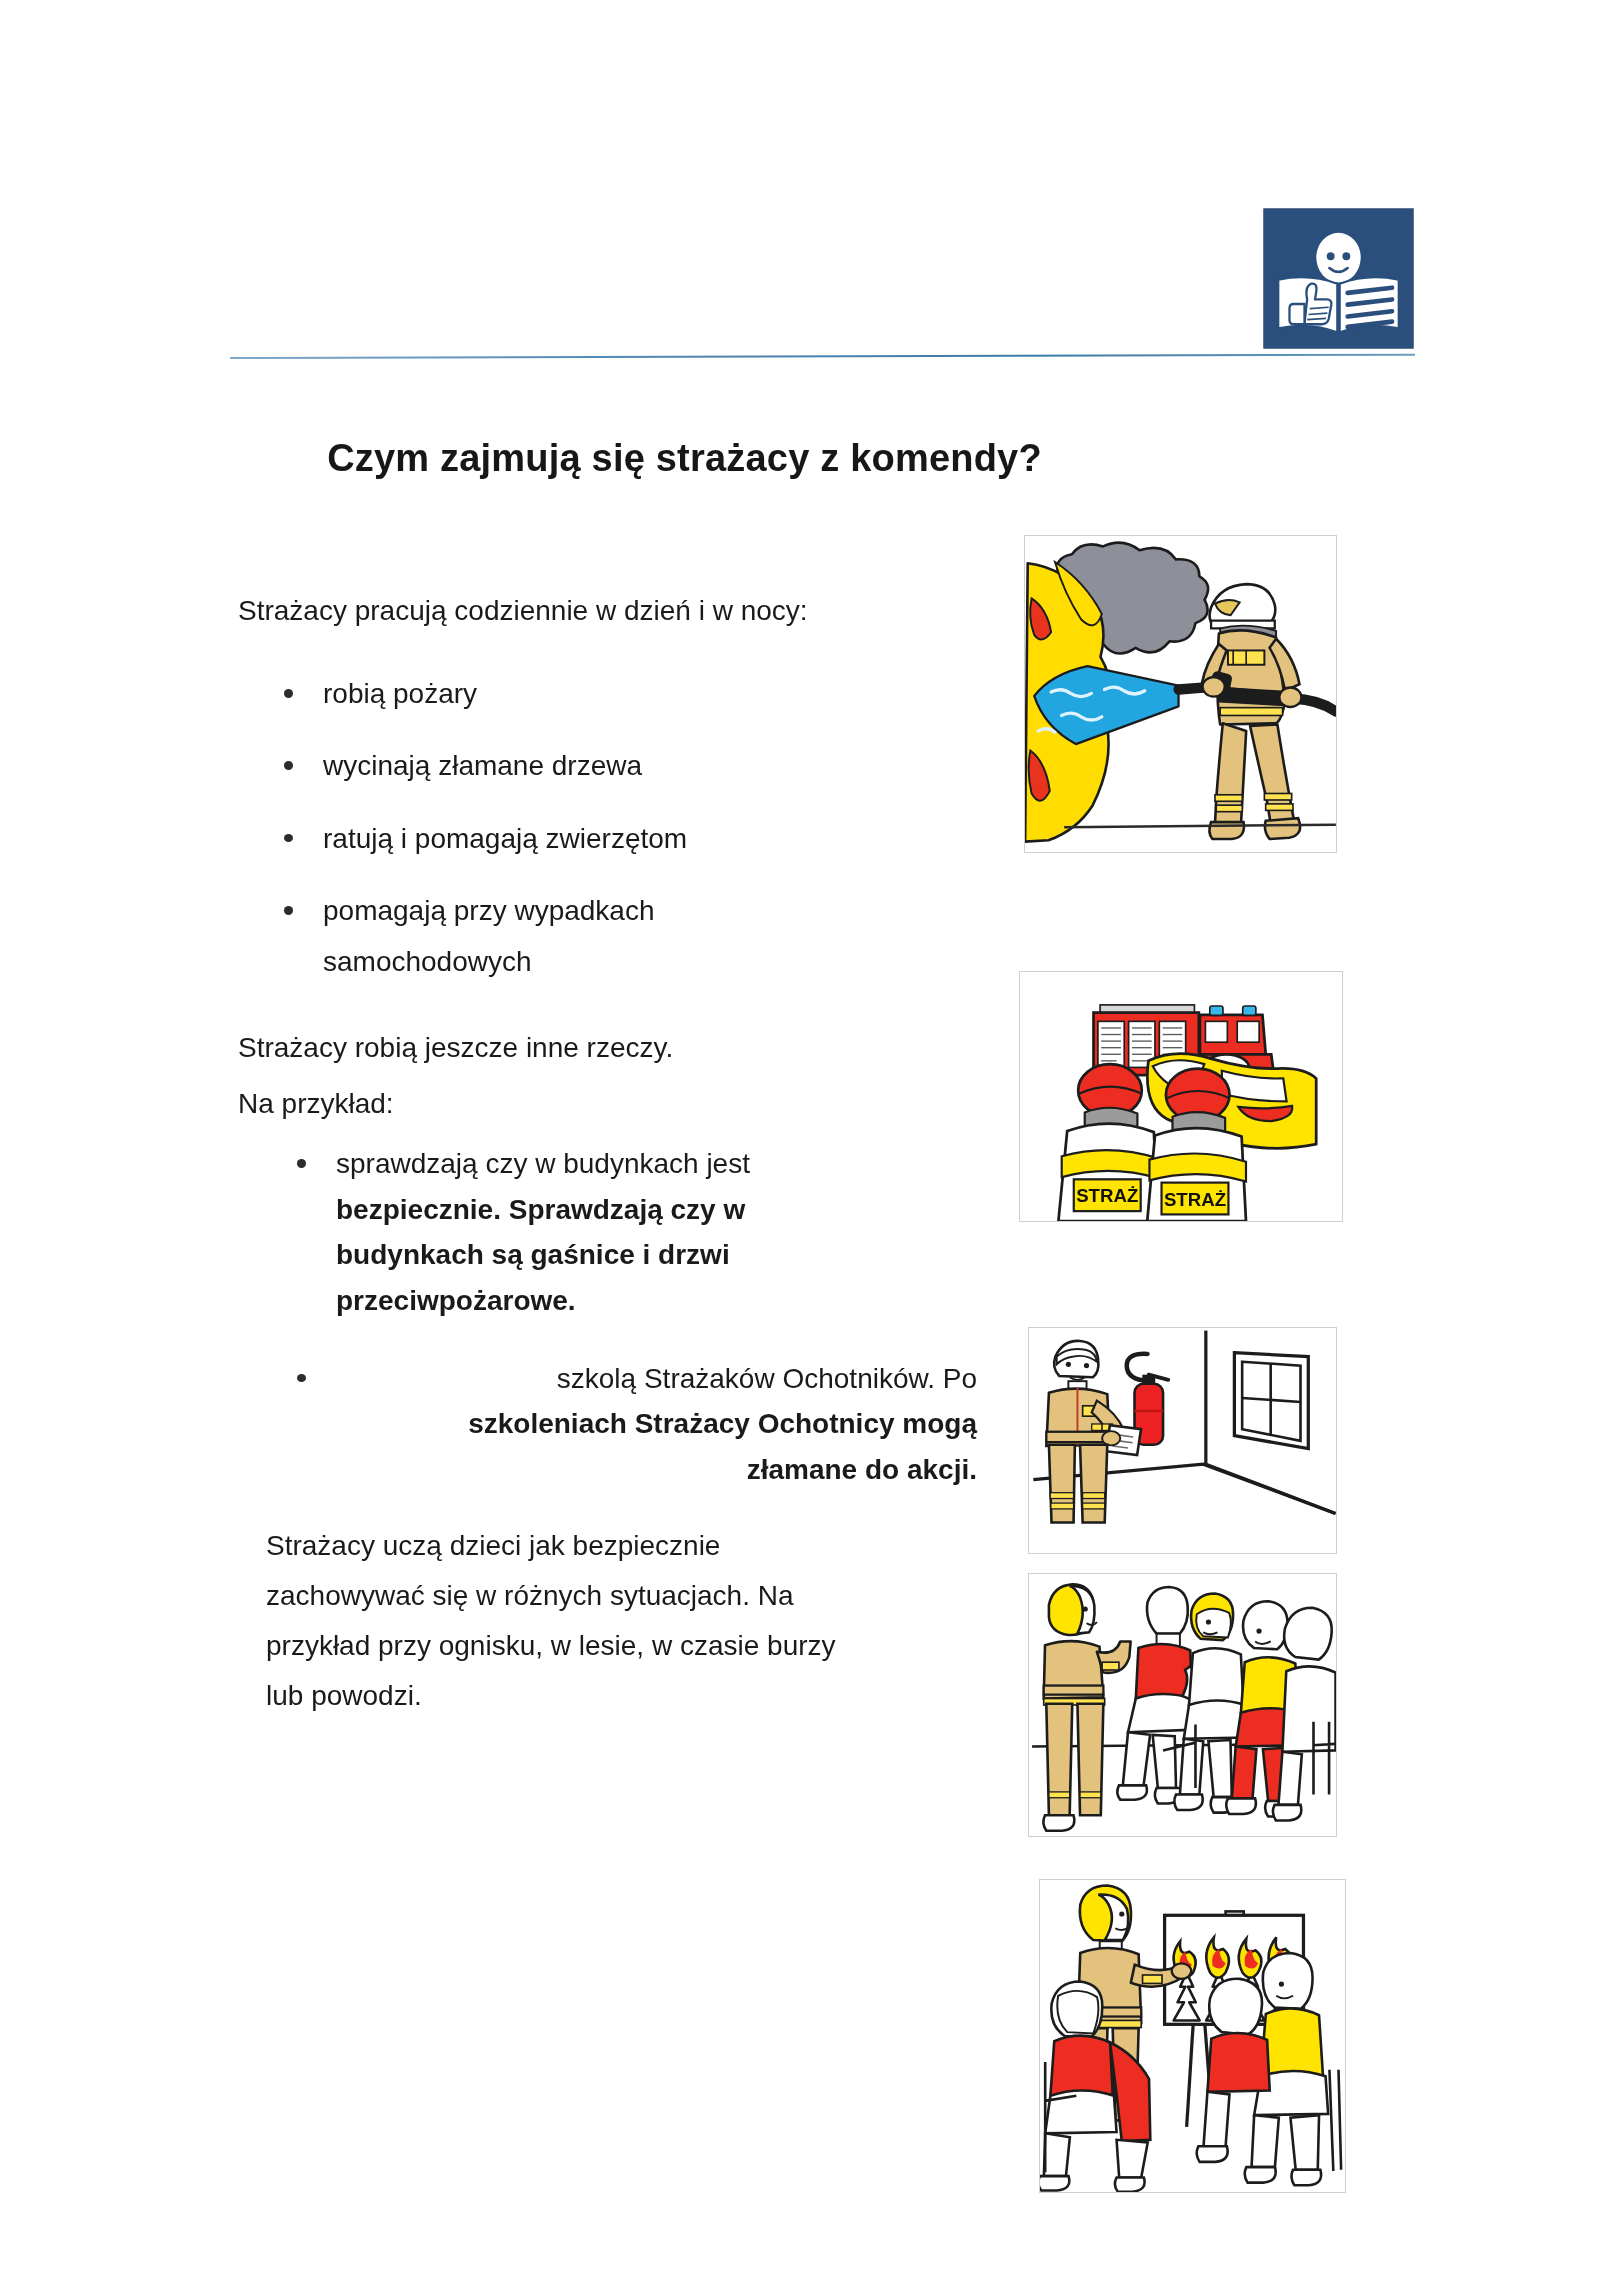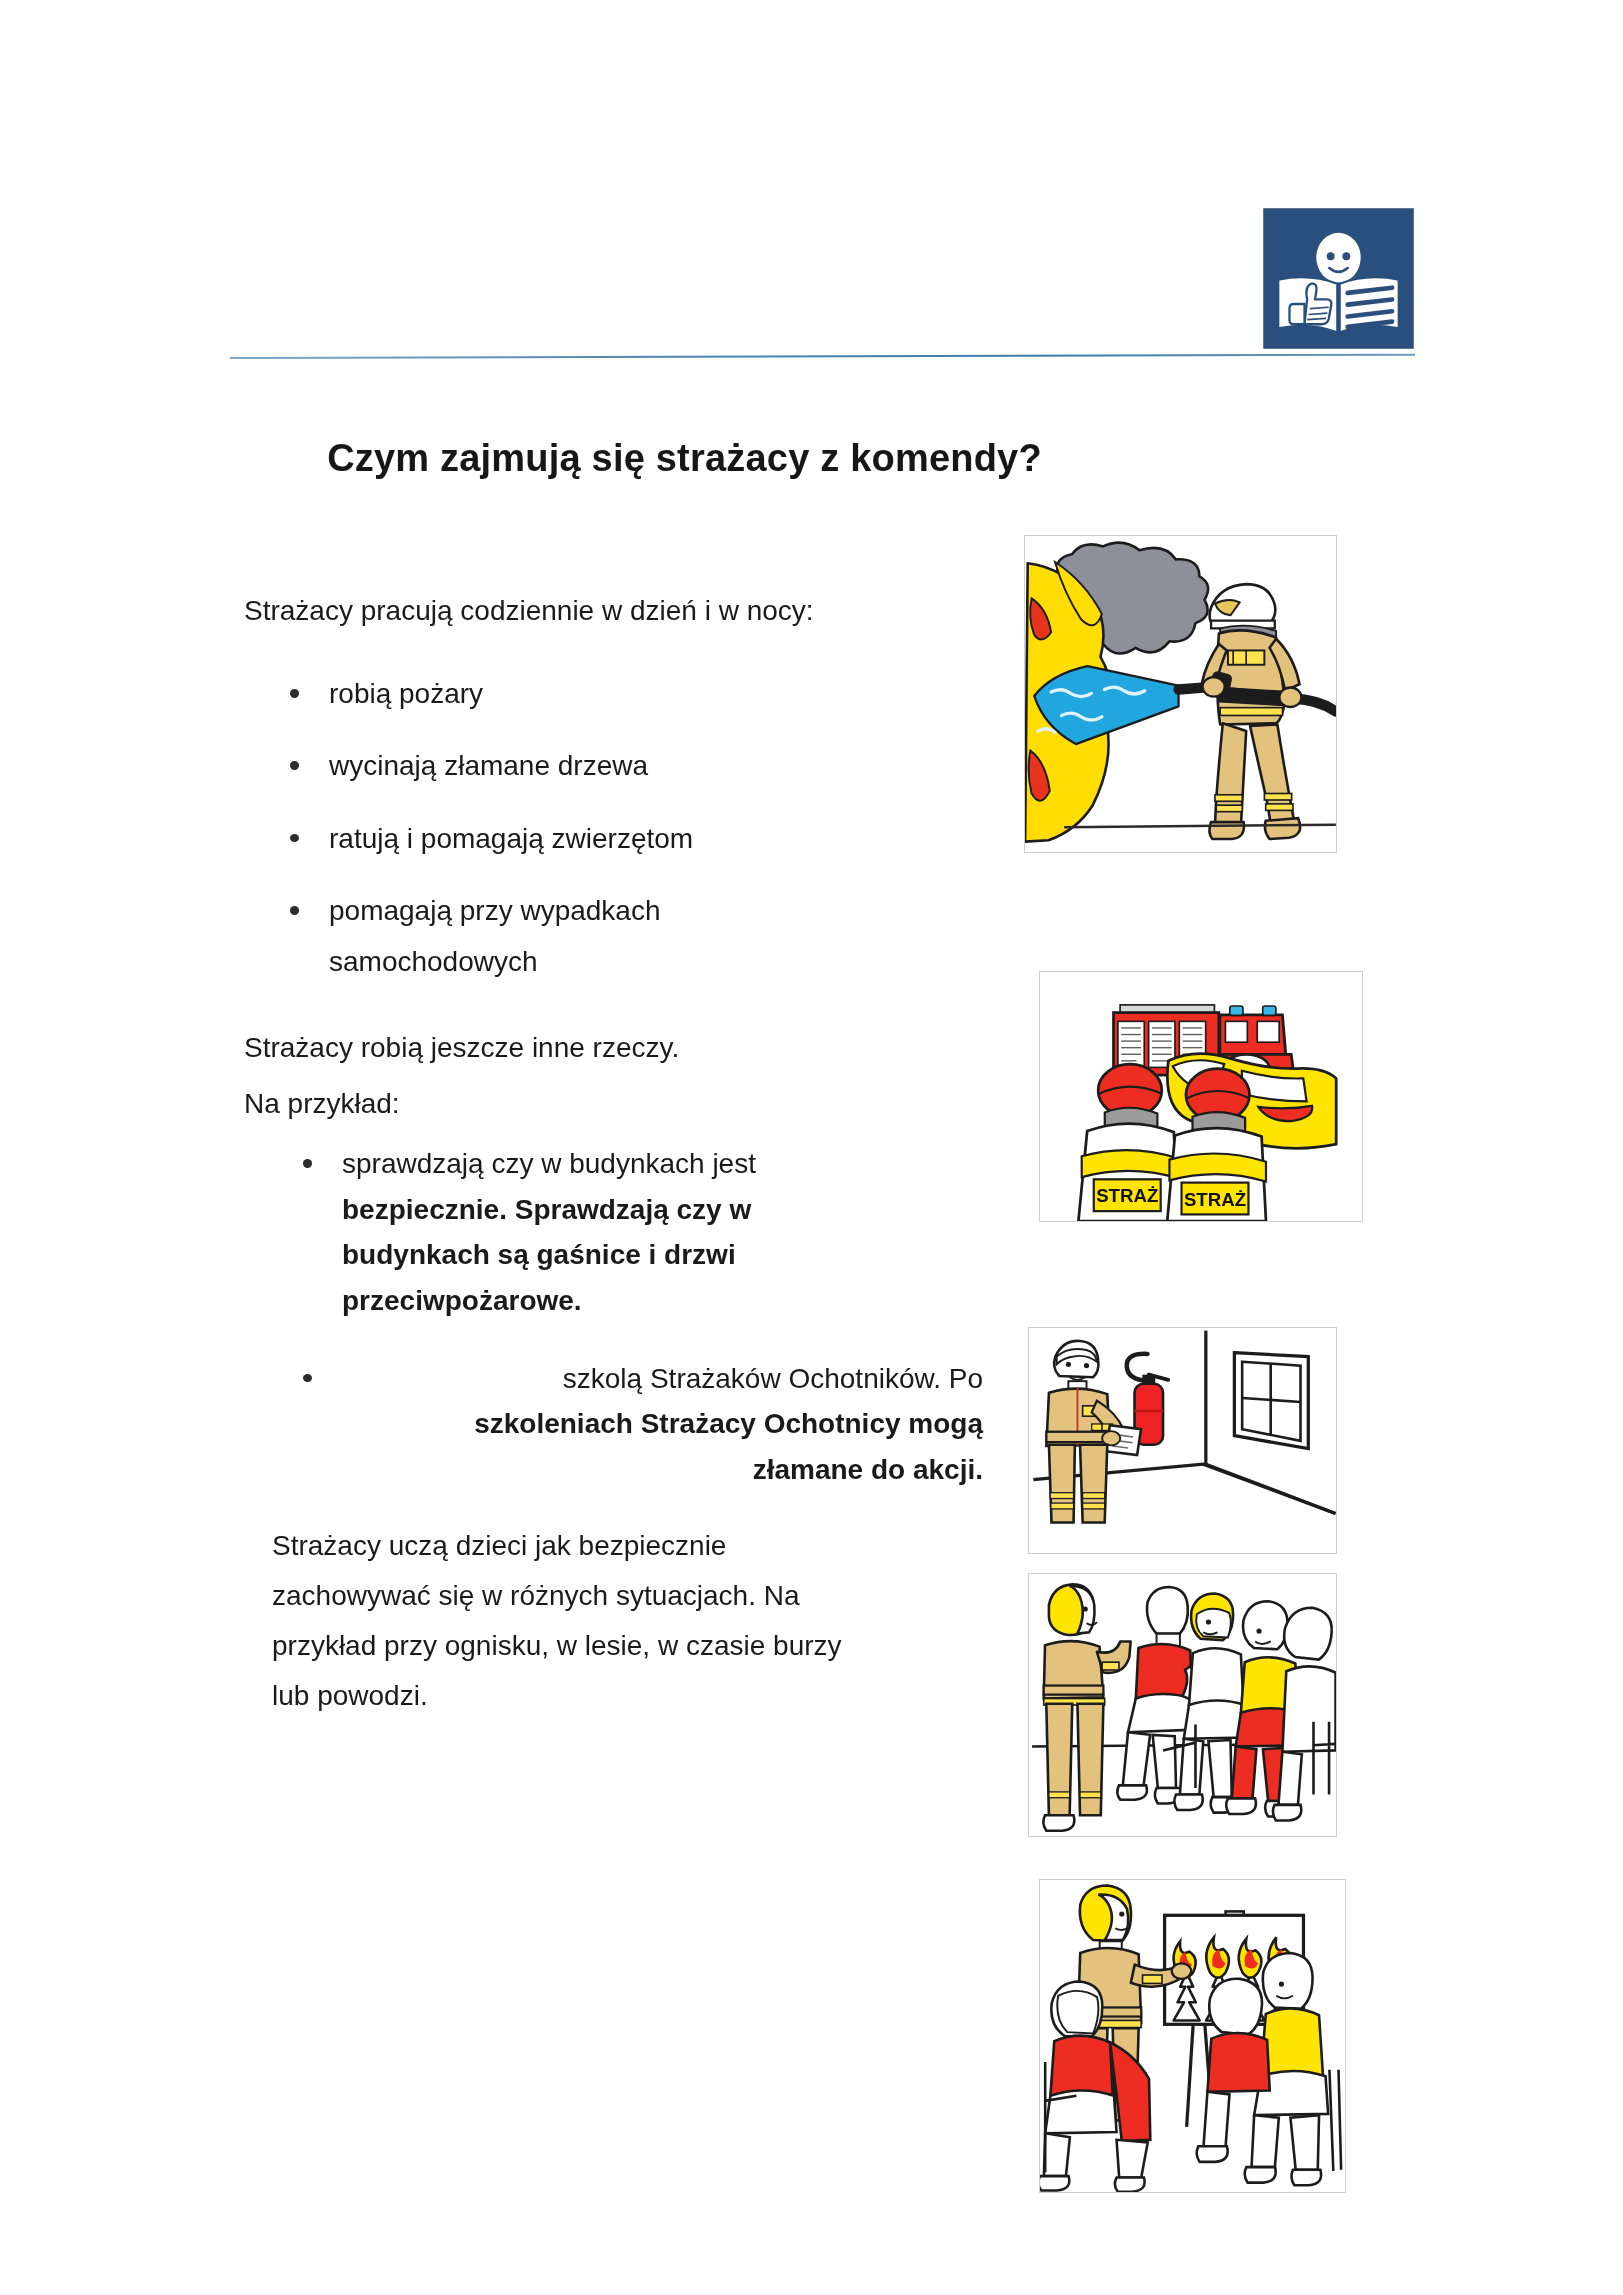--- a/index.html
+++ b/index.html
@@ -54,21 +54,21 @@
     text-align: center;
     font-size: 38px;
     font-weight: bold;
     letter-spacing: 0.2px;
     color: #171717;
   }
 
   
   .text-col {
     position: absolute;
-    left: 244px;
+    left: 238px;
     top: 569px;
     width: 739px;
   }
 
   .para {
     font-size: 28px;
     line-height: 1.0;
     color: #1a1a1a;
     white-space: nowrap;
   }
@@ -117,21 +117,21 @@
   .illus {
     position: absolute;
     background: #ffffff;
     border: 1.3px solid #cfcfcf;
     box-sizing: border-box;
     overflow: hidden;
   }
   .illus svg { display: block; width: 100%; height: 100%; }
 
   #illus-1 { left: 1024px; top: 535px;  width: 313px; height: 318px; }
-  #illus-2 { left: 1019px; top: 971px; width: 324px; height: 251px; margin-left: 20px; }
+  #illus-2 { left: 1019px; top: 971px; width: 324px; height: 251px; }
   #illus-3 { left: 1028px; top: 1327px; width: 309px; height: 227px; }
   #illus-4 { left: 1028px; top: 1573px; width: 309px; height: 264px; }
   #illus-5 { left: 1039px; top: 1879px; width: 307px; height: 314px; }
 </style>
 </head>
 <body>
 
 <div class="page">
 
   <div class="easy-read-logo">

